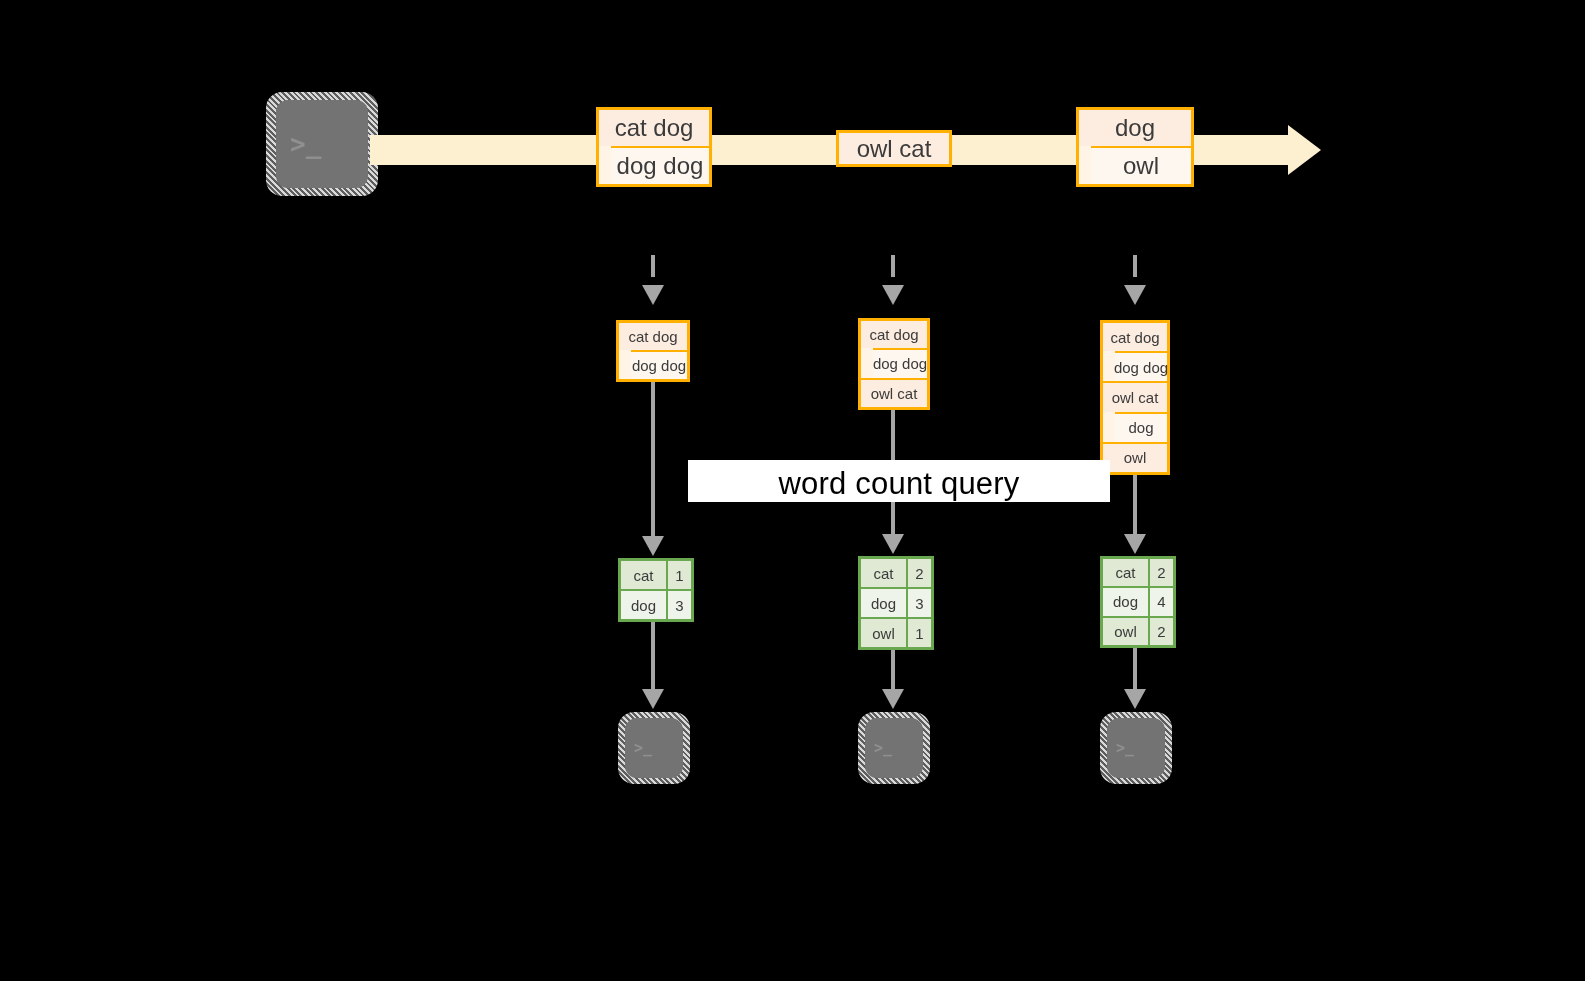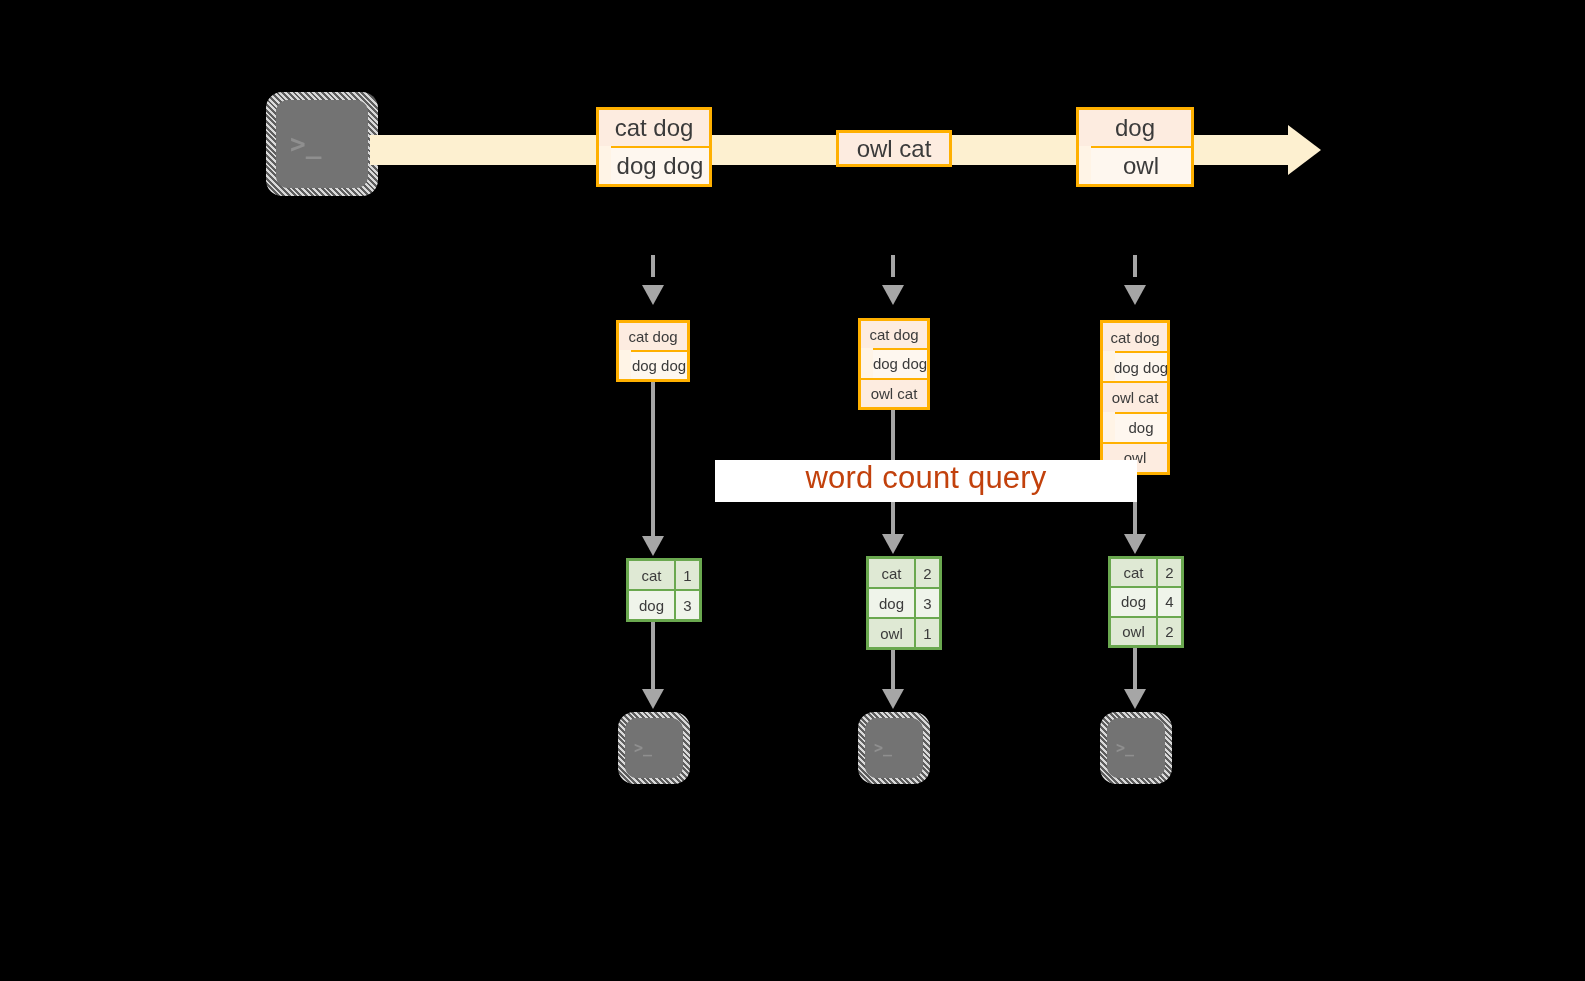--- a/index.html
+++ b/index.html
@@ -73,21 +73,20 @@
   .obox.big .cell { font-size: 24px; }
   .obox.small .cell { font-size: 15px; }
 
   
   .gbox {
     position: absolute;
     border: 3px solid #6aa84f;
     background: #eef5e7;
     display: flex;
     flex-direction: column;
-    margin-left: 8px;
   }
   .grow {
     flex: 1 1 auto;
     display: flex;
     flex-direction: row;
   }
   .grow + .grow { border-top: 2px solid #6aa84f; }
   .gkey, .gval {
     display: flex;
     align-items: center;
@@ -118,27 +117,26 @@
     border-left: 11px solid transparent;
     border-right: 11px solid transparent;
     border-top: 20px solid #a6a6a6;
   }
 
   
   .query-label {
     position: absolute;
     background: #ffffff;
     display: flex;
-    align-items: flex-start;
+    align-items: flex-end;
     justify-content: center;
-    color: #c2410c;
+    color: #000000;
     font-size: 31px;
     letter-spacing: 0.2px;
     white-space: nowrap;
-    margin-left: 27px;
   }
 </style>
 </head>
 <body>
 
 <div id="stage">
 
   <div class="term-hatch" style="left:266px; top:92px; width:112px; height:104px;"></div>
   <div class="term-body" style="left:276px; top:100px; width:92px; height:88px;">
     <span class="term-glyph" style="font-size:26px; margin-left:14px;">&gt;_</span>

